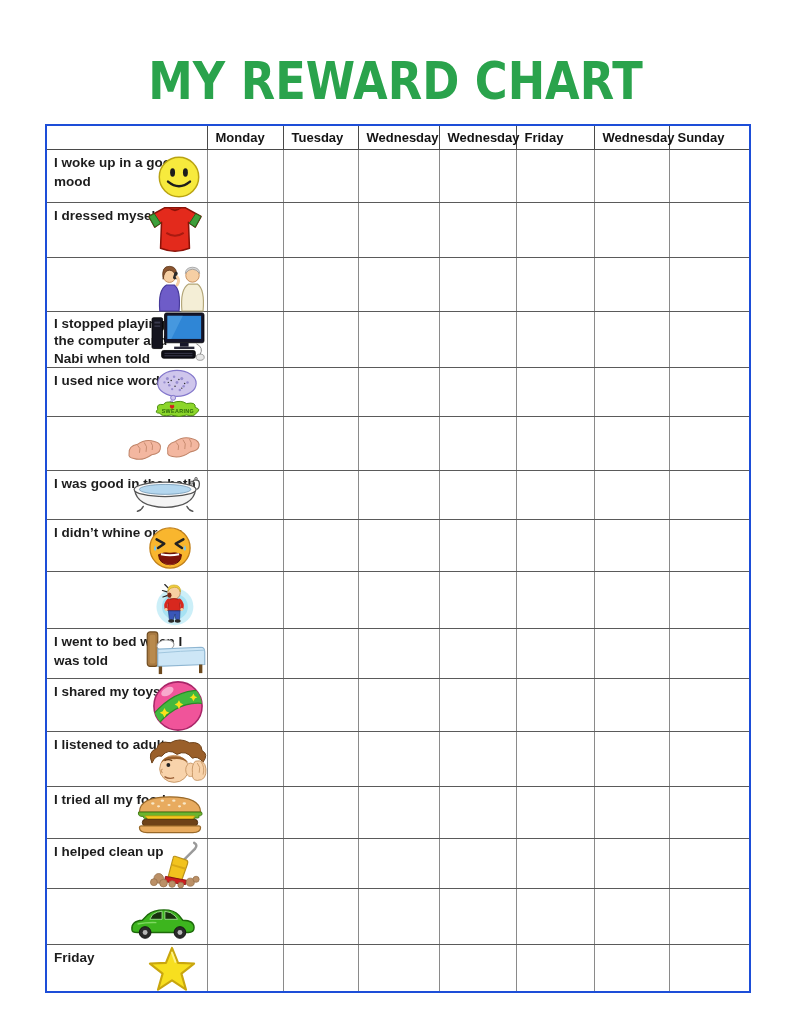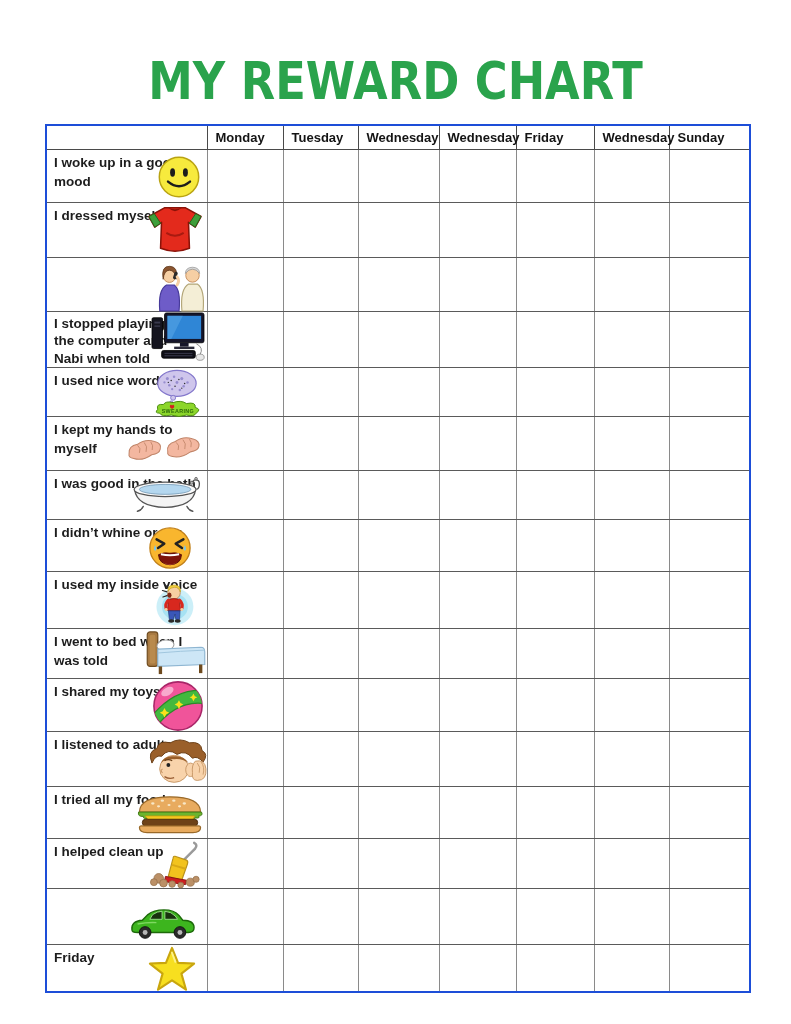--- a/index.html
+++ b/index.html
@@ -175,21 +175,20 @@
           <td class="day-cell"></td>
           <td class="day-cell"></td>
           <td class="day-cell"></td>
           <td class="day-cell"></td>
           <td class="day-cell"></td>
           <td class="day-cell"></td>
         </tr>
 
       <tr style="height:54px">
         <td class="label-cell">
-          <span class="label-text" style="max-width:142px">I kept my hands to myself</span>
           <svg class="ic" style="right:4px;bottom:3px" width="78" height="34" viewBox="0 0 80 36">
             <g fill="#f3b7a0" stroke="#c08468" stroke-width="1.1" stroke-linejoin="round">
               <path d="M3 22 Q2 14 12 12 Q20 6 30 9 Q38 11 36 17 Q35 22 27 23 Q17 30 8 27 Q2 26 3 22 Z"></path>
               <path d="M44 20 Q42 12 52 9 Q60 3 70 6 Q78 8 77 14 Q76 19 68 20 Q58 27 49 25 Q43 24 44 20 Z"></path>
             </g>
             <g fill="none" stroke="#c08468" stroke-width=".9">
               <path d="M12 13 Q16 16 14 21"></path>
                 <path d="M19 10 Q23 14 21 20"></path>
                 <path d="M26 9.5 Q29 13 27.5 18"></path>
               <path d="M53 10 Q57 13 55 18"></path>
@@ -247,21 +246,20 @@
           <td class="day-cell"></td>
           <td class="day-cell"></td>
           <td class="day-cell"></td>
           <td class="day-cell"></td>
           <td class="day-cell"></td>
           <td class="day-cell"></td>
         </tr>
 
       <tr style="height:57px">
         <td class="label-cell">
-          <span class="label-text">I used my inside voice</span>
           <svg class="ic" style="right:12px;bottom:1px" width="42" height="48" viewBox="0 0 44 52">
             <circle cx="23" cy="30" r="20" fill="#c3ecf7" opacity=".85"></circle>
             <circle cx="23" cy="30" r="14" fill="#a2e0f2" opacity=".9"></circle>
             <g stroke="#2a2a2a" stroke-width="1.3" stroke-linecap="round">
               <path d="M12 6 L15.5 9.5"></path>
                 <path d="M9.5 12.5 L14.5 14"></path>
                 <path d="M10 19.5 L14.5 18"></path>
             </g>
             <circle cx="22" cy="15" r="6.8" fill="#f7cfa2" stroke="#b5895c" stroke-width=".9"></circle>
             <path d="M15.5 13 Q15 6.5 22 6.5 Q29.5 6.5 29 14 Q27 8.5 22.5 9 Q18 9 15.5 13 Z" fill="#f0cd3e" stroke="#c7a51e" stroke-width=".7"></path>

